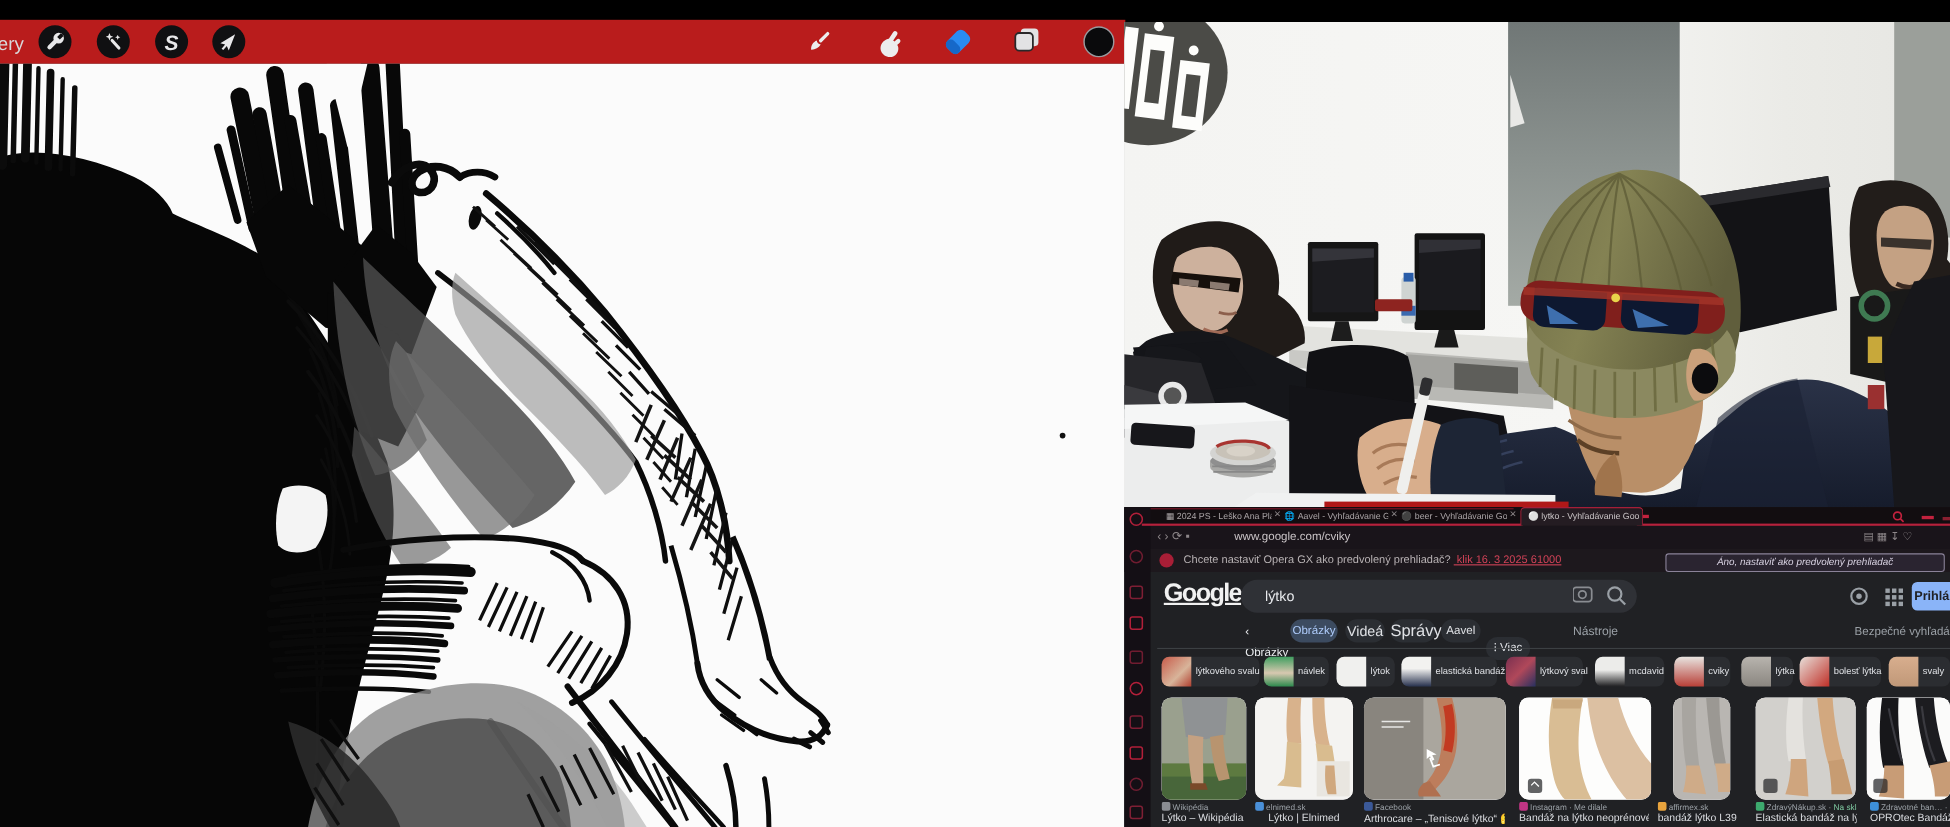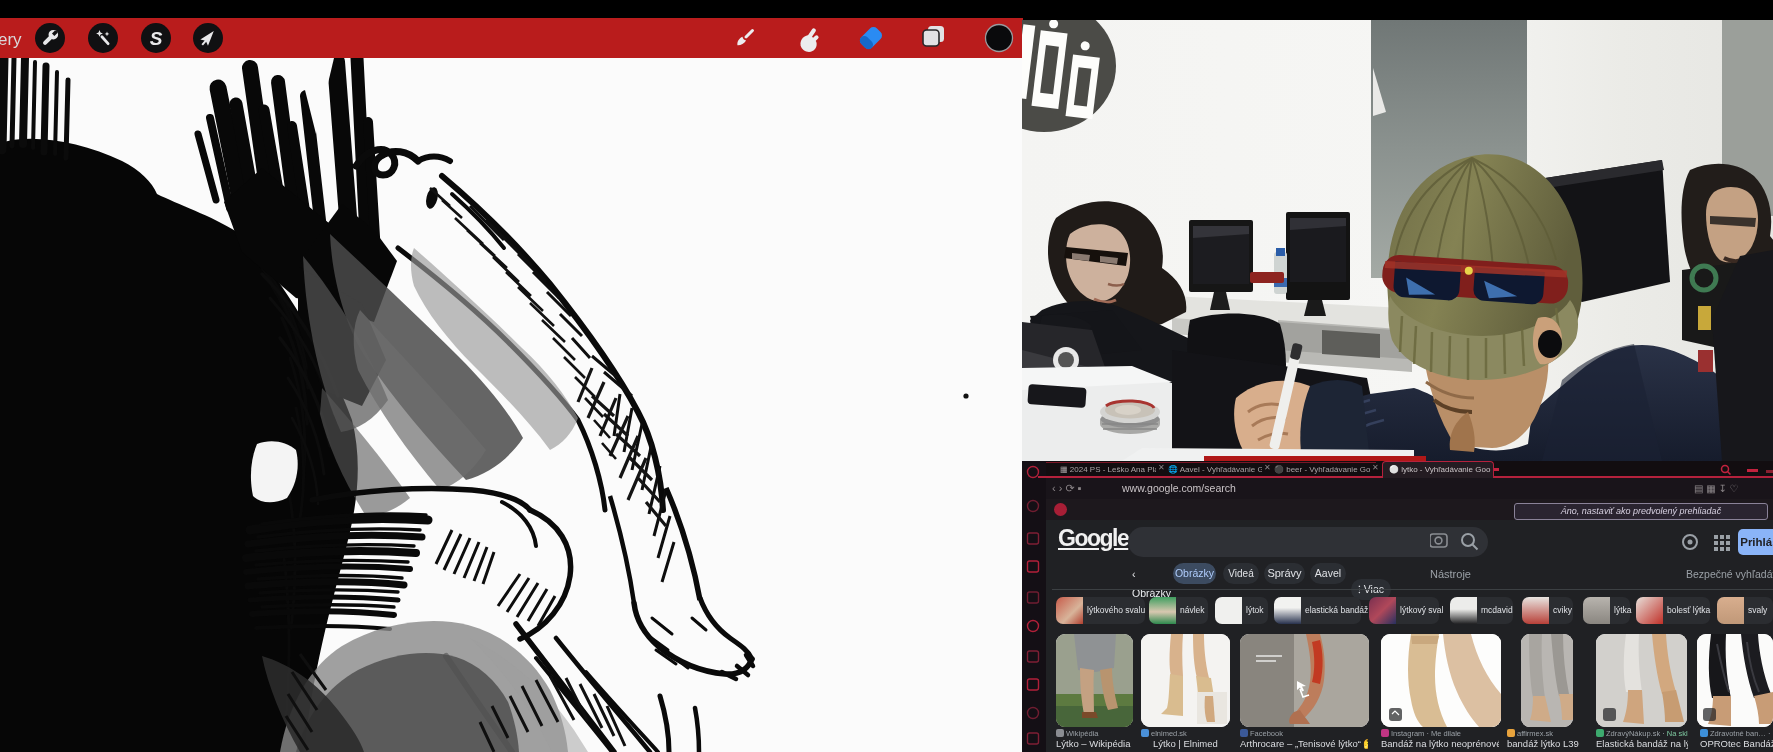--- a/index.html
+++ b/index.html
@@ -429,28 +429,30 @@
 
     <div class="abs" style="left:38px;top:2px;width:96px;height:13px;color:#aaa4a6;font-size:8px;line-height:13px;white-space:nowrap;overflow:hidden;">▦ 2024 PS - Leško Ana Plán</div>
     <div class="abs" style="left:136px;top:2px;width:8px;height:8px;color:#8a8486;font-size:8px;">✕</div>
     <div class="abs" style="left:146px;top:2px;width:94px;height:13px;color:#aaa4a6;font-size:8px;line-height:13px;white-space:nowrap;overflow:hidden;">🌐 Aavel - Vyhľadávanie Goo</div>
     <div class="abs" style="left:242px;top:2px;width:8px;height:8px;color:#8a8486;font-size:8px;">✕</div>
     <div class="abs" style="left:252px;top:2px;width:96px;height:13px;color:#aaa4a6;font-size:8px;line-height:13px;white-space:nowrap;overflow:hidden;">⚫ beer - Vyhľadávanie Goog</div>
     <div class="abs" style="left:350px;top:2px;width:8px;height:8px;color:#8a8486;font-size:8px;">✕</div>
     <div class="abs" style="left:360px;top:0;width:104px;height:16px;background:#241c22;border:1px solid #b5213c;border-bottom:none;border-radius:4px 4px 0 0;color:#c9c3c5;font-size:8px;line-height:15px;white-space:nowrap;overflow:hidden;padding-left:6px;">⚪ lytko - Vyhľadávanie Goo  ✕</div>
 
     <div class="abs" style="left:30px;top:19px;width:200px;height:17px;color:#8d878a;font-size:11px;line-height:17px;">‹  ›  ⟳   ▪</div>
-    <div class="abs" style="left:100px;top:19px;width:300px;height:17px;color:#c9c3c6;font-size:10.5px;line-height:17px;">www.google.com/search</div>
+    <div class="abs" style="left:100px;top:19px;width:300px;height:17px;color:#c9c3c6;font-size:10.5px;line-height:17px;">www.google.com/cviky</div>
     <div class="abs" style="left:672px;top:19px;width:70px;height:17px;color:#8d878a;font-size:10px;line-height:17px;">▤ ▦ ↧ ♡</div>
 
     <div class="abs" style="left:32px;top:42px;width:13px;height:13px;border-radius:50%;background:#b81f3a;opacity:0.9;"></div>
+    <div class="abs" style="left:54px;top:41px;width:420px;height:16px;color:#b8b2b4;font-size:10px;line-height:16px;white-space:nowrap;">Chcete nastaviť Opera GX ako predvolený prehliadač? <span style="color:#d14257;text-decoration:underline;">&nbsp;klik 16. 3 2025 61000</span></div>
     <div class="abs" style="left:492px;top:42px;width:252px;height:15px;border:1px solid #8a8298;border-radius:3px;color:#d8d2e2;font-size:9px;font-style:italic;line-height:14px;text-align:center;background:#2a2430;">Áno, nastaviť ako predvolený prehliadač</div>
 
     <div class="abs" style="left:36px;top:64px;width:70px;height:30px;color:#f1f1f1;font-size:23px;font-weight:bold;letter-spacing:-1.5px;text-decoration:underline;">Google</div>
     <div class="abs" style="left:106px;top:66px;width:360px;height:30px;background:#2f3136;border-radius:15px;"></div>
+    <div class="abs" style="left:128px;top:66px;width:200px;height:30px;color:#e8eaed;font-size:13px;line-height:30px;">lýtko</div>
     <svg class="abs" style="left:408px;top:71px;" width="52" height="20">
       <rect x="0" y="2" width="17" height="13" rx="3" fill="none" stroke="#8a8d92" stroke-width="1.6"></rect>
       <circle cx="8.5" cy="8.5" r="3.4" fill="none" stroke="#8a8d92" stroke-width="1.6"></circle>
       <circle cx="38" cy="8" r="6" fill="none" stroke="#9aa0a6" stroke-width="2"></circle>
       <path d="M42.5,12.5 l5,5" stroke="#9aa0a6" stroke-width="2"></path>
     </svg>
     <svg class="abs" style="left:658px;top:70px;" width="60" height="22">
       <circle cx="10" cy="11" r="7" fill="none" stroke="#9aa0a6" stroke-width="2"></circle>
       <circle cx="10" cy="11" r="2.5" fill="#9aa0a6"></circle>
       <g fill="#9aa0a6">
@@ -462,22 +464,22 @@
           <rect x="46" y="10" width="4" height="4"></rect>
         <rect x="34" y="16" width="4" height="4"></rect>
           <rect x="40" y="16" width="4" height="4"></rect>
           <rect x="46" y="16" width="4" height="4"></rect>
       </g>
     </svg>
     <div class="abs" style="left:716px;top:68px;width:46px;height:26px;background:#8ab4f8;border-radius:5px;color:#202124;font-size:11.5px;font-weight:bold;line-height:26px;text-align:center;">Prihlási</div>
 
     <div class="abs" style="left:110px;top:104px;width:40px;height:19px;color:#e8eaed;font-size:10.5px;line-height:19px;">‹ Obrázky</div>
     <div class="abs" style="left:151px;top:102px;width:43px;height:21px;background:#3c4b60;border-radius:12px;color:#aecbfa;font-size:10.5px;line-height:21px;text-align:center;">Obrázky</div>
-    <div class="abs" style="left:201px;top:102px;width:36px;height:21px;background:#2b2e33;border-radius:12px;color:#dfe1e5;font-size:10px;line-height:21px;text-align:center;">Videá</div>
-    <div class="abs" style="left:242px;top:102px;width:41px;height:21px;background:#2b2e33;border-radius:12px;color:#dfe1e5;font-size:11px;line-height:21px;text-align:center;">Správy</div>
+    <div class="abs" style="left:201px;top:102px;width:36px;height:21px;background:#2b2e33;border-radius:12px;color:#dfe1e5;font-size:13px;line-height:21px;text-align:center;">Videá</div>
+    <div class="abs" style="left:242px;top:102px;width:41px;height:21px;background:#2b2e33;border-radius:12px;color:#dfe1e5;font-size:15px;line-height:21px;text-align:center;">Správy</div>
     <div class="abs" style="left:288px;top:102px;width:36px;height:21px;background:#2b2e33;border-radius:12px;color:#dfe1e5;font-size:10.5px;line-height:21px;text-align:center;">Aavel</div>
     <div class="abs" style="left:329px;top:102px;width:40px;height:21px;background:#2b2e33;border-radius:12px;color:#dfe1e5;font-size:10.5px;line-height:21px;text-align:center;margin-top:16px;">⁝ Viac</div>
     <div class="abs" style="left:408px;top:103px;width:60px;height:20px;color:#9aa0a6;font-size:11px;line-height:20px;">Nástroje</div>
     <div class="abs" style="left:664px;top:103px;width:110px;height:20px;color:#9aa0a6;font-size:10.5px;line-height:20px;">Bezpečné vyhľadáva</div>
     <div class="abs" style="left:30px;top:128px;width:721px;height:1px;background:#3c4043;"></div>
 
     <div class="chip" style="left:34px;width:89px;">
         <i style="background:linear-gradient(135deg,#c75b4a,#d8b49a 60%,#b04030);"></i>
         <b>lýtkového svalu</b>
       </div>

